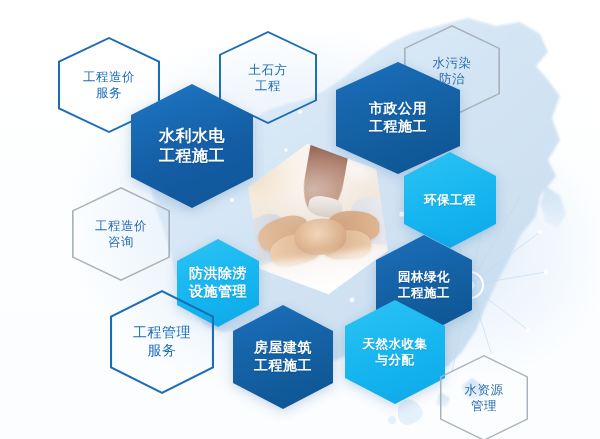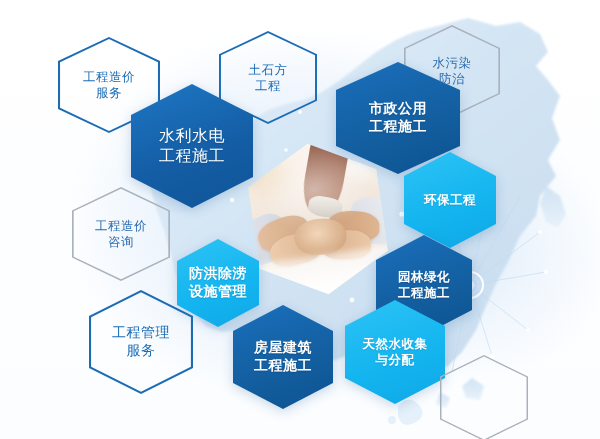--- a/index.html
+++ b/index.html
@@ -106,21 +106,21 @@
     user-select:none;
   }
   .hex .hex-shape{
     position:absolute;inset:0;
     clip-path:polygon(50% 0%,100% 25%,100% 75%,50% 100%,0% 75%,0% 25%);
   }
   .hex .hex-label{position:relative;z-index:2;white-space:pre-line;padding:0 4px;}
 
   
   .f-deep  .hex-shape{background:linear-gradient(160deg,#1e77c4 0%,#145ea6 55%,#0f5496 100%);}
-  .f-deep  .hex-label{color:#ffffff;font-weight:normal;text-shadow:0 1px 1px rgba(0,40,80,.25);}
+  .f-deep  .hex-label{color:#ffffff;font-weight:bold;text-shadow:0 1px 1px rgba(0,40,80,.25);}
   .f-navy  .hex-shape{background:linear-gradient(160deg,#1a6fbc 0%,#135e9f 60%,#0d5391 100%);}
   .f-navy  .hex-label{color:#ffffff;font-weight:bold;text-shadow:0 1px 1px rgba(0,40,80,.25);}
   .f-cyan  .hex-shape{background:linear-gradient(160deg,#2cc3f5 0%,#13b4ef 60%,#0fa8e6 100%);}
   .f-cyan  .hex-label{color:#ffffff;font-weight:bold;text-shadow:0 1px 1px rgba(0,70,110,.2);}
 
   
   .o-blue .hex-shape{
     background:#1b6cb5;
     clip-path:polygon(50% 0%,100% 25%,100% 75%,50% 100%,0% 75%,0% 25%,
                       50% 0%, 50% 2.2%, 2% 26.2%, 2% 73.8%, 50% 97.8%, 98% 73.8%, 98% 26.2%, 50% 2.2%);
@@ -293,35 +293,37 @@
     <span class="hex-label">防洪除涝
 设施管理</span>
   </div>
 
   <div class="hex f-navy sz-sm shadow-soft" style="left:376px;top:235px;width:96px;height:100px;">
     <div class="hex-shape"></div>
     <span class="hex-label">园林绿化
 工程施工</span>
   </div>
 
-  <div class="hex o-blue sz-md" style="left:89px;top:290px;width:104px;height:104px;">
+  <div class="hex o-blue sz-md" style="left:110px;top:290px;width:104px;height:104px;">
     <div class="hex-shape"></div>
     <span class="hex-label">工程管理
 服务</span>
   </div>
 
   <div class="hex f-navy sz-md shadow-soft" style="left:233px;top:305px;width:100px;height:104px;">
     <div class="hex-shape"></div>
     <span class="hex-label">房屋建筑
 工程施工</span>
   </div>
 
   <div class="hex f-cyan sz-sm shadow-soft" style="left:345px;top:300px;width:100px;height:104px;">
     <div class="hex-shape"></div>
     <span class="hex-label">天然水收集
 与分配</span>
   </div>
 
   <div class="hex o-gray sz-sm" style="left:440px;top:355px;width:88px;height:86px;">
     <div class="hex-shape"></div>
+    <span class="hex-label">水资源
+管理</span>
   </div>
 
 </div>
 
 </body></html>

